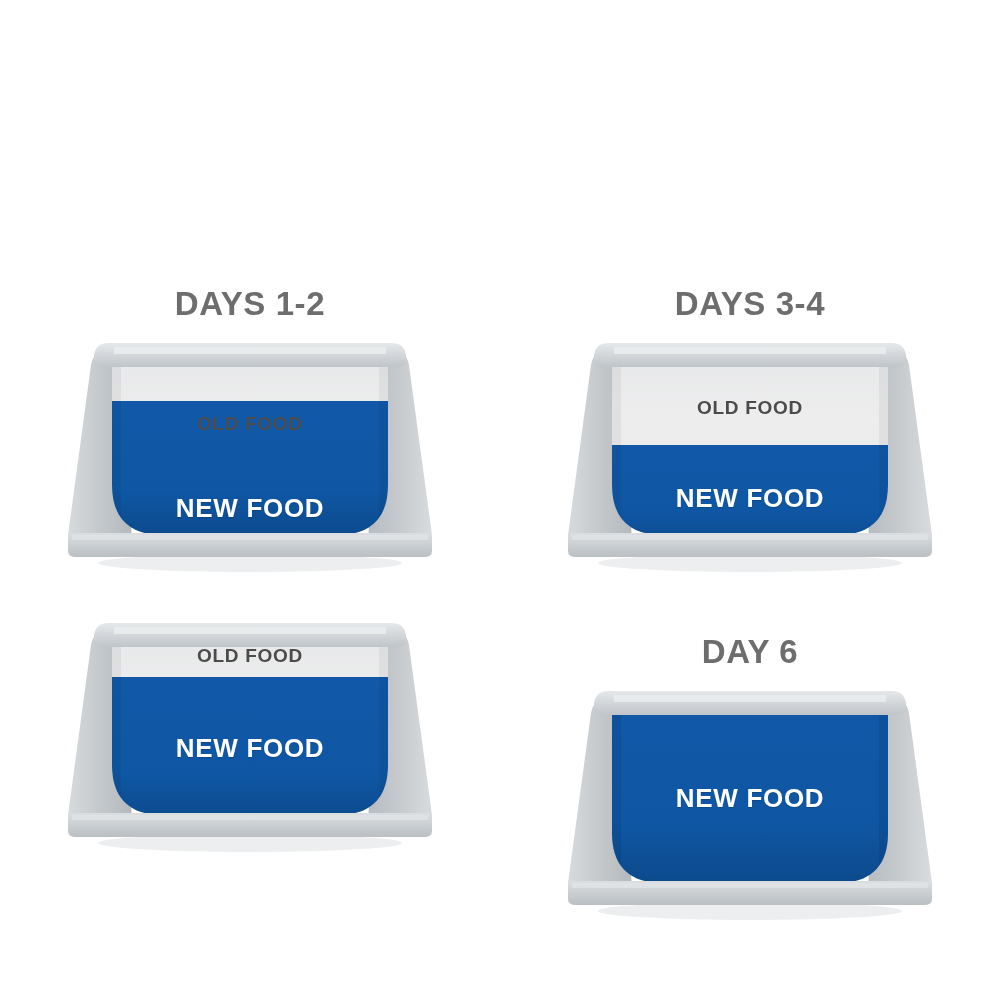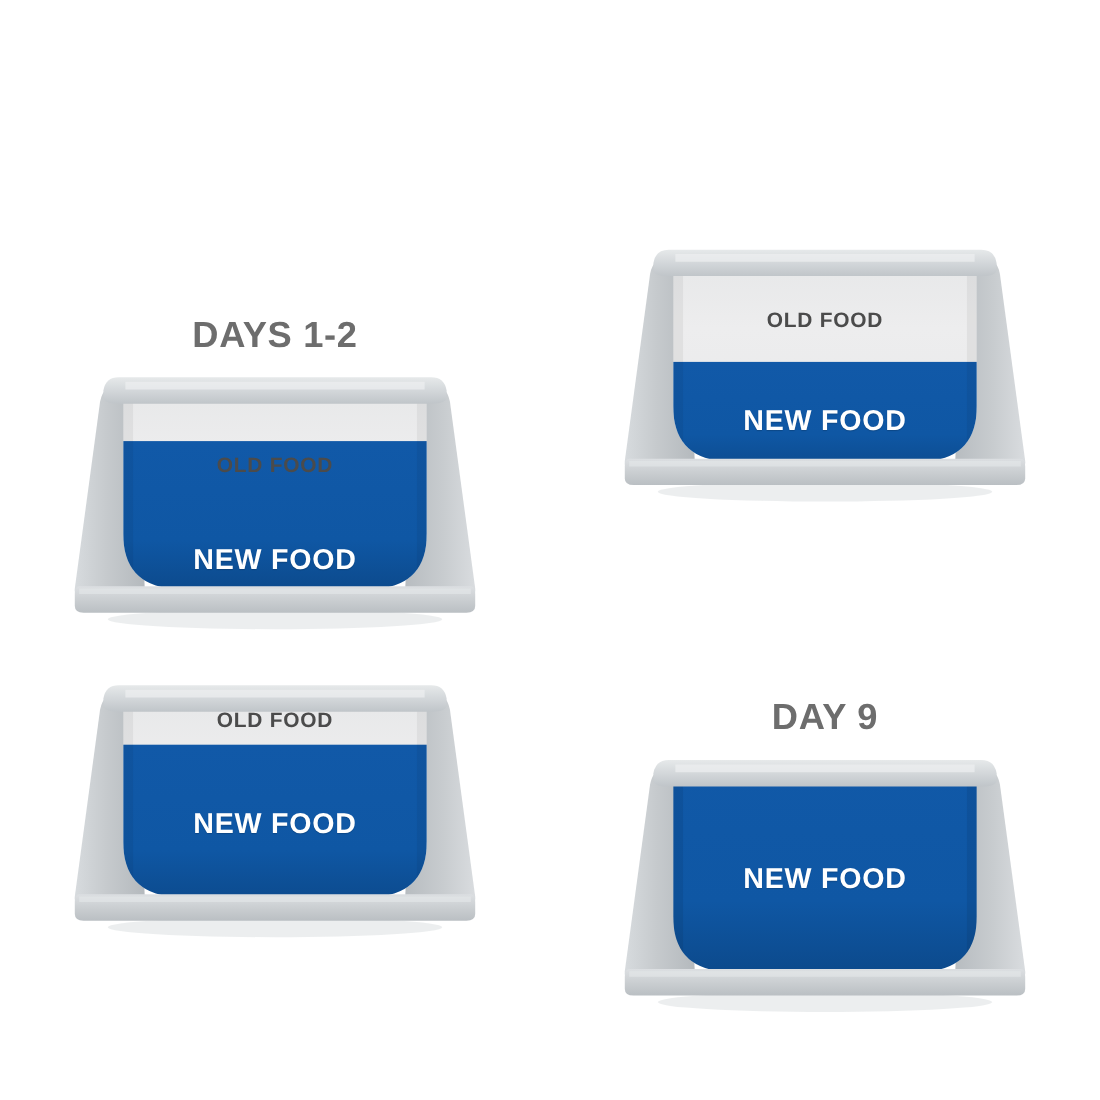--- a/index.html
+++ b/index.html
@@ -165,20 +165,21 @@
 
           <path d="M8 198 Q4 198 4 205 L4 216 Q4 222 12 222 L360 222 Q368 222 368 216 L368 205 Q368 198 364 198 Z" fill="url(#base1)"></path>
           <path d="M8 200 L364 200 L364 205 L8 205 Z" fill="#e4e7e9" opacity="0.6"></path>
         </svg>
         <div class="food-label label-old" style="top:78px">OLD FOOD</div>
         <div class="food-label label-new" style="top:158px">NEW FOOD</div>
       </div>
     </div>
 
     <div class="step row1">
+      <div class="step-label">DAYS 3-4</div>
       <div class="bowl-wrap">
         <svg viewBox="0 0 372 250" xmlns="http://www.w3.org/2000/svg" aria-hidden="true">
           <defs>
             <linearGradient id="wallL2" x1="0" y1="0" x2="1" y2="0">
               <stop offset="0" stop-color="#d7dbde"></stop>
                 <stop offset="0.45" stop-color="#c6cacd"></stop>
                 <stop offset="1" stop-color="#b4b9bd"></stop>
             </linearGradient>
             <linearGradient id="wallR2" x1="0" y1="0" x2="1" y2="0">
               <stop offset="0" stop-color="#b7bcc0"></stop>
@@ -283,21 +284,21 @@
           <path d="M50 12 L322 12 L322 19 L50 19 Z" fill="#eef0f1" opacity="0.7"></path>
           <path d="M8 198 Q4 198 4 205 L4 216 Q4 222 12 222 L360 222 Q368 222 368 216 L368 205 Q368 198 364 198 Z" fill="url(#base3)"></path>
           <path d="M8 200 L364 200 L364 205 L8 205 Z" fill="#e4e7e9" opacity="0.6"></path>
         </svg>
         <div class="food-label label-old" style="top:30px">OLD FOOD</div>
         <div class="food-label label-new" style="top:118px">NEW FOOD</div>
       </div>
     </div>
 
     <div class="step row2">
-      <div class="step-label">DAY 9</div>
+      <div class="step-label">DAY 6</div>
       <div class="bowl-wrap">
         <svg viewBox="0 0 372 250" xmlns="http://www.w3.org/2000/svg" aria-hidden="true">
           <defs>
             <linearGradient id="wallL4" x1="0" y1="0" x2="1" y2="0">
               <stop offset="0" stop-color="#d7dbde"></stop>
                 <stop offset="0.45" stop-color="#c6cacd"></stop>
                 <stop offset="1" stop-color="#b4b9bd"></stop>
             </linearGradient>
             <linearGradient id="wallR4" x1="0" y1="0" x2="1" y2="0">
               <stop offset="0" stop-color="#b7bcc0"></stop>

